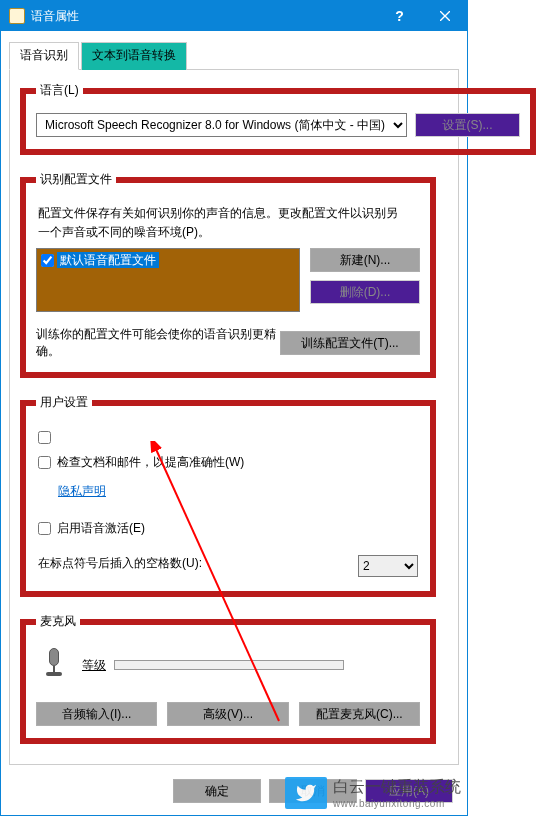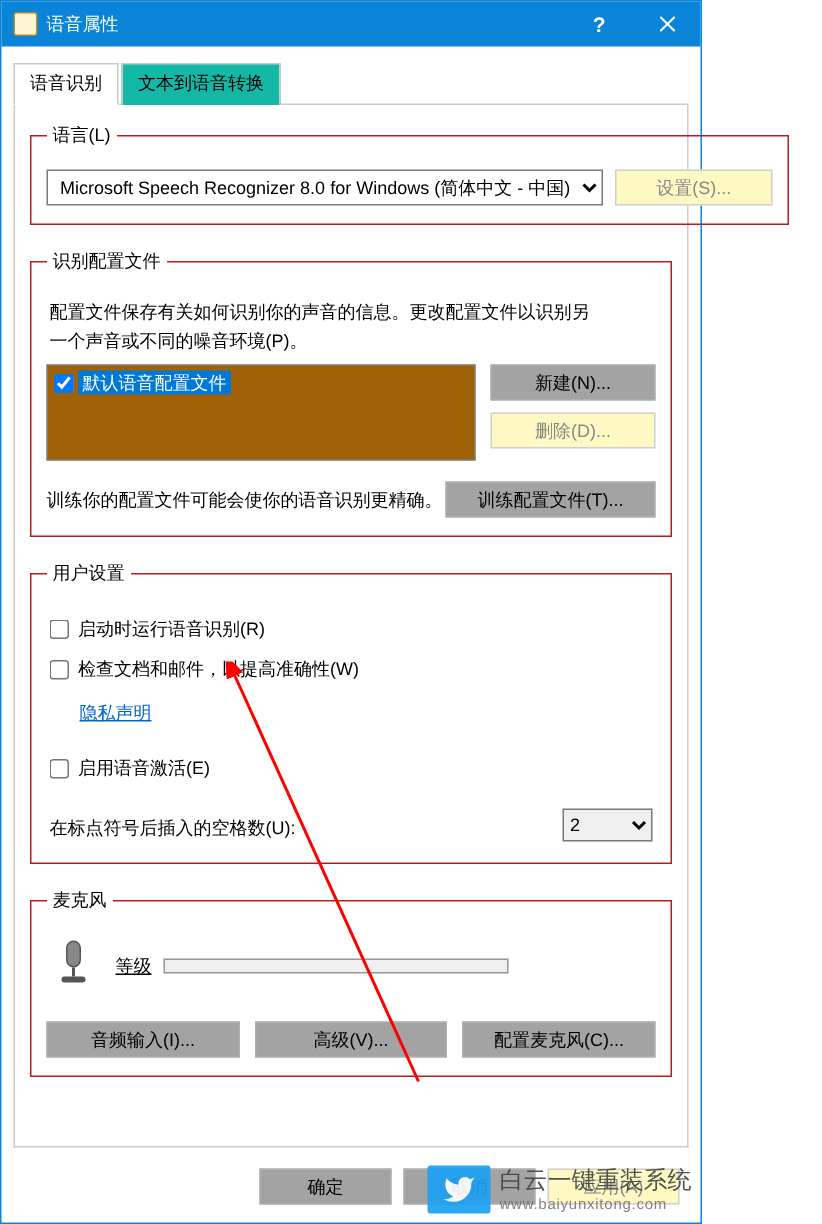--- a/index.html
+++ b/index.html
@@ -76,22 +76,22 @@
   }
   .tab.inactive { background: #14b8a6; }
   .tabbody {
     border: 1px solid #ccc;
     border-top: none;
     padding: 12px 10px 10px 10px;
     height: 695px;
     position: relative;
   }
   fieldset.group {
-    border: 1px solid #b91c1c;
-    margin: 0 0 16px 0;
+    border: 6px solid #b91c1c;
+    margin: 0 12px 16px 0;
     padding: 14px 10px 12px 10px;
     position: relative;
   }
   fieldset.group > legend {
     padding: 0 4px;
     font-size: 12px;
     color: #000;
   }
   .row {
     display: flex;
@@ -112,21 +112,21 @@
     min-width: 105px;
     background: #a3a3a3;
     border: 1px solid #adadad;
     font-family: inherit;
     font-size: 12px;
     padding: 0 10px;
     cursor: default;
   }
   button.win:disabled {
     color: #888;
-    background: #fef9c3;
+    background: #4c1d95;
     border-color: #d0d0d0;
   }
   button.win.wide { min-width: 140px; }
   .desc {
     margin: 2px 0 6px 2px;
     line-height: 1.6;
   }
   .profile-area {
     display: flex;
     gap: 10px;
@@ -175,21 +175,21 @@
   .check-row input[type=checkbox]{ width:13px; height:13px; margin:0;}
   .link {
     color: #0066cc;
     text-decoration: underline;
     margin: 2px 0 14px 22px;
     display: inline-block;
     cursor: pointer;
   }
   .spaces-row {
     display: flex;
-    align-items: flex-end;
+    align-items: flex-start;
     margin: 18px 2px 2px 2px;
   }
   .spaces-row .lbl { flex:1; }
   select.num {
     width: 60px;
     height: 22px;
     border: 1px solid #7a7a7a;
     font-family: inherit;
     font-size: 12px;
   }
@@ -319,21 +319,20 @@
           <div class="txt">训练你的配置文件可能会使你的语音识别更精确。</div>
           <button class="win wide">训练配置文件(T)...</button>
         </div>
       </fieldset>
 
       <fieldset class="group">
         <legend>用户设置</legend>
 
         <div class="check-row">
           <input type="checkbox" style="">
-          <span>启动时运行语音识别(R)</span>
         </div>
 
         <div class="check-row">
           <input type="checkbox" style="">
           <span>检查文档和邮件，以提高准确性(W)</span>
         </div>
 
         <a class="link">隐私声明</a>
 
         <div class="check-row">

